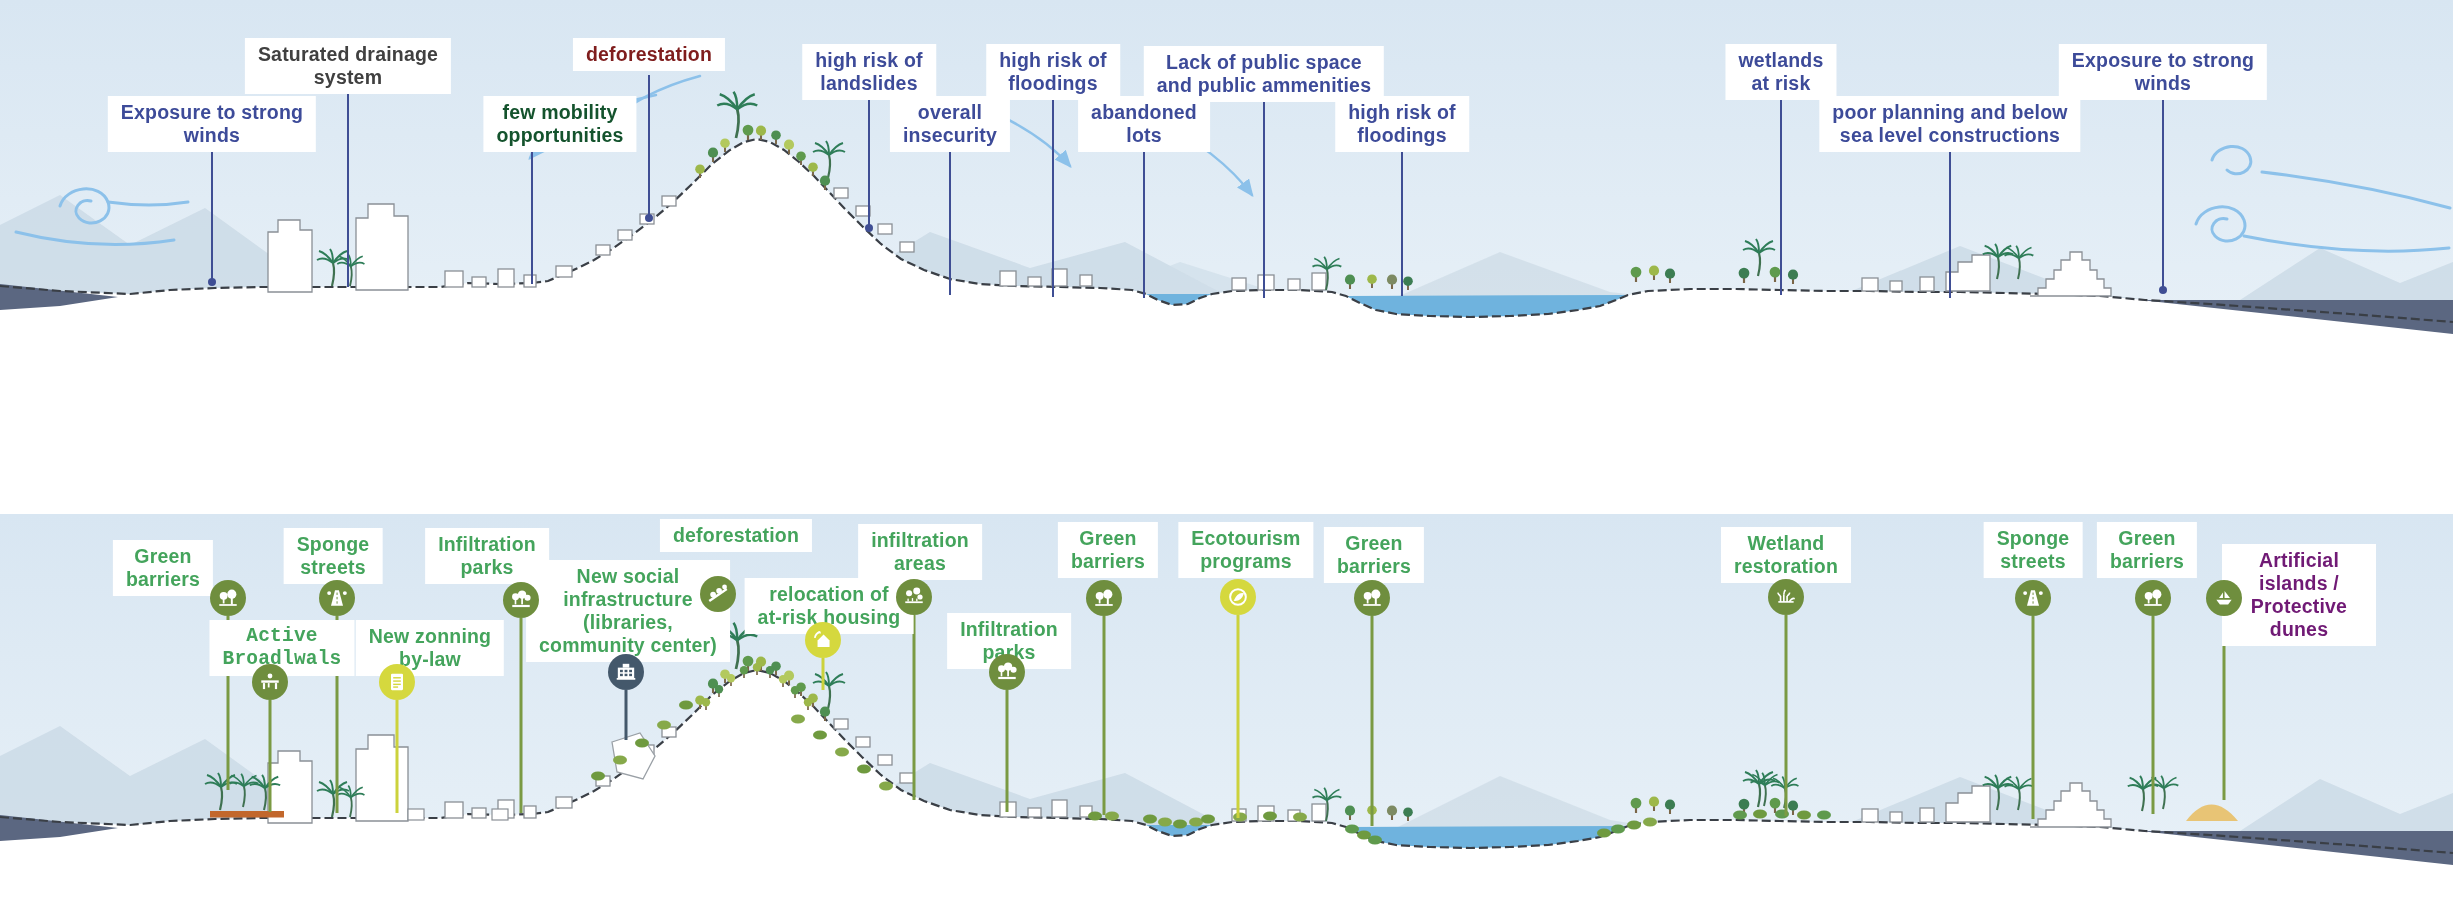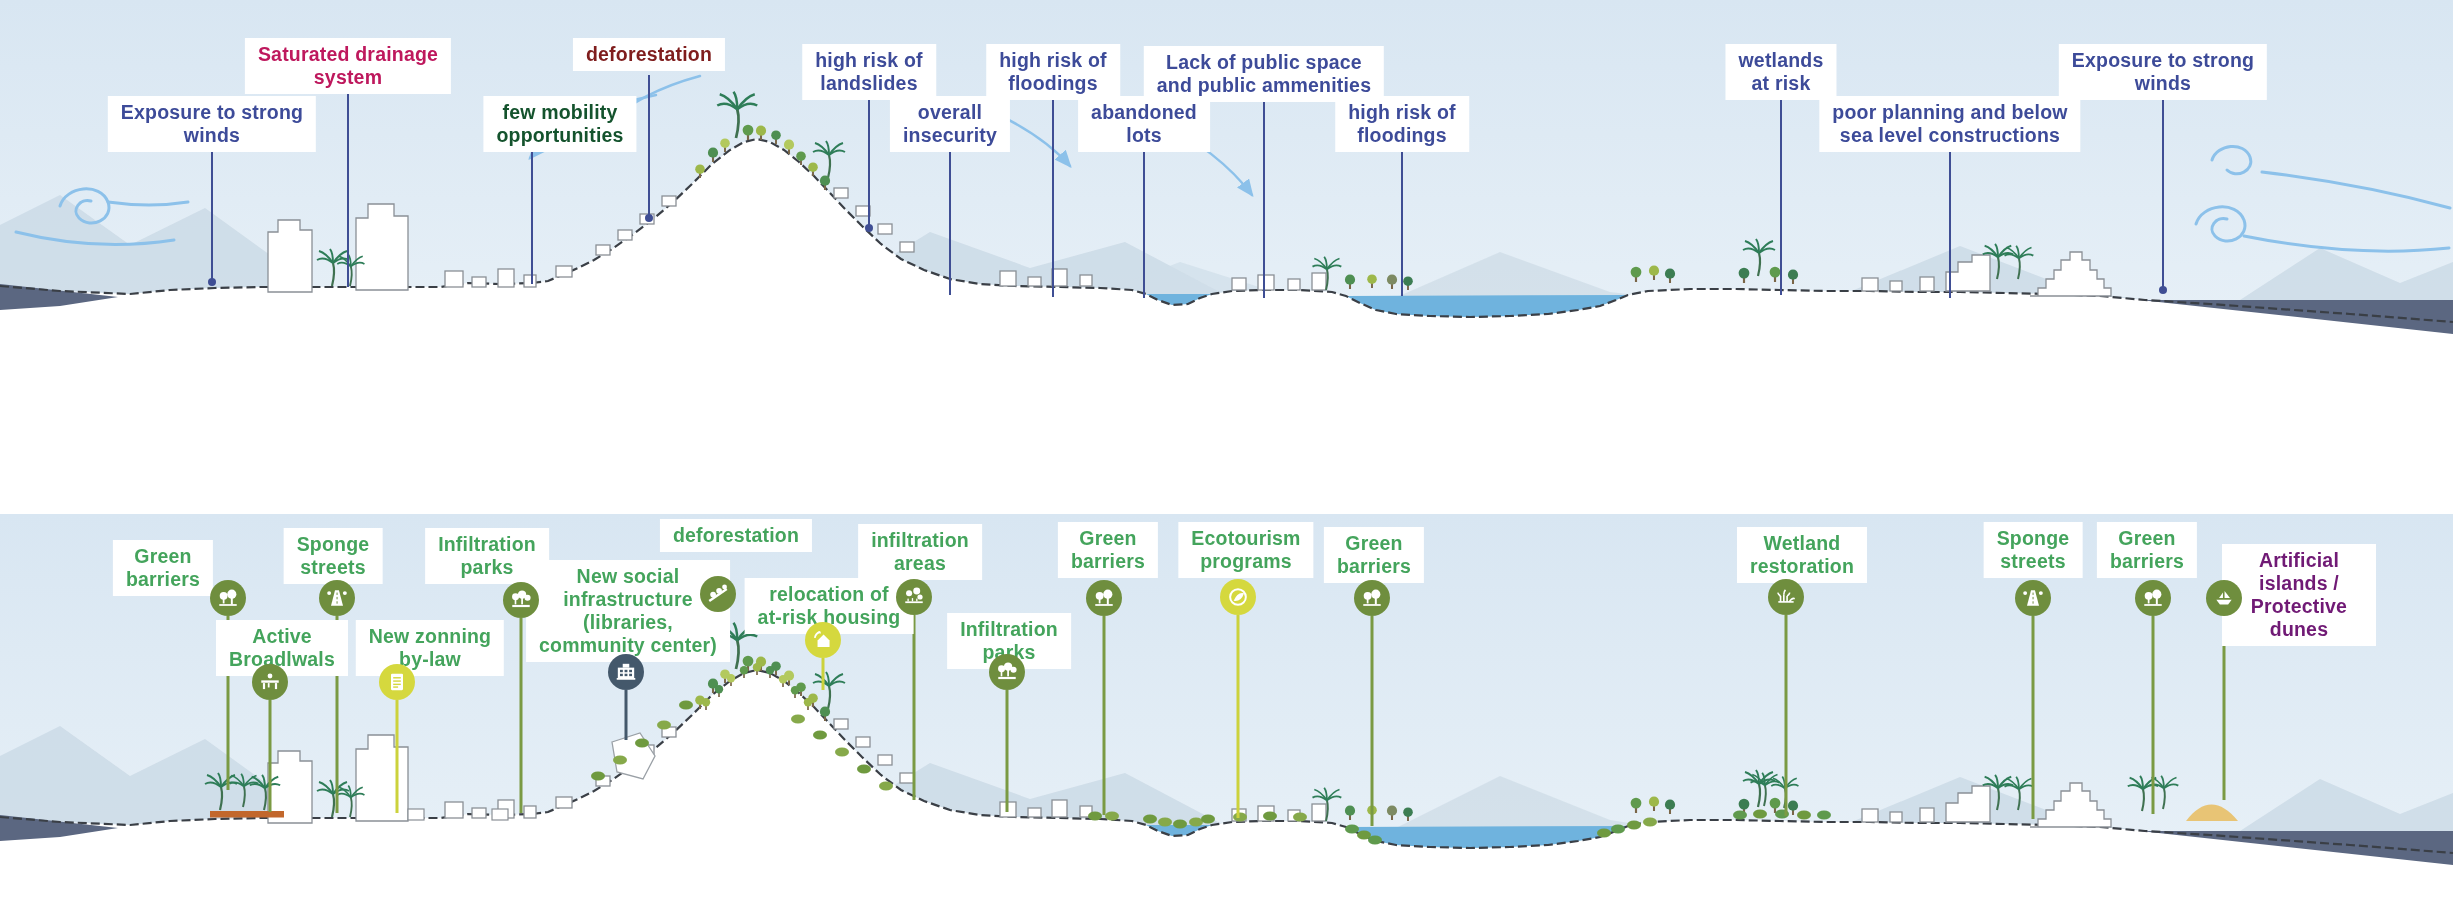--- a/index.html
+++ b/index.html
@@ -211,21 +211,21 @@
           <use href="#palm" transform="translate(2163,809) scale(0.9)"></use>
     </g>
   </g>
 </svg>
 
 <div id="annot">
       <div class="lbl" style="left: 212px; top: 96px; color: rgb(61, 75, 153);">Exposure to strong
 winds</div>
       <div class="lline" style="left: 212px; top: 152px; width: 2px; height: 130px; background: rgb(63, 78, 148);"></div>
       <div class="dot" style="left: 212px; top: 282px; background: rgb(63, 78, 148);"></div>
-      <div class="lbl" style="left: 348px; top: 38px; color: #be185d;">Saturated drainage
+      <div class="lbl" style="left: 348px; top: 38px; color: #404040;">Saturated drainage
 system</div>
       <div class="lline" style="left: 348px; top: 94px; width: 2px; height: 193px; background: rgb(63, 78, 148);"></div>
       <div class="lbl" style="left: 560px; top: 96px; color: #14532d;">few mobility
 opportunities</div>
       <div class="lline" style="left: 532px; top: 152px; width: 2px; height: 132px; background: rgb(63, 78, 148);"></div>
       <div class="lbl" style="left: 649px; top: 26px; color: #7f1d1d; margin-top: 12px;">deforestation</div>
       <div class="lline" style="left: 649px; top: 75px; width: 2px; height: 143px; background: rgb(63, 78, 148);"></div>
       <div class="dot" style="left: 649px; top: 218px; background: rgb(63, 78, 148);"></div>
       <div class="lbl" style="left: 869px; top: 44px; color: rgb(61, 75, 153);">high risk of
 landslides</div>
@@ -263,21 +263,21 @@
           <g fill="#fff">
             <circle cx="7" cy="9" r="3.6"></circle>
             <rect x="6.2" y="11" width="1.6" height="5"></rect>
             <circle cx="14.5" cy="7.5" r="4.2"></circle>
             <rect x="13.6" y="11" width="1.8" height="6"></rect>
             <rect x="3" y="16.6" width="16" height="1.6"></rect>
           </g>
         </svg>
       </div>
       <div class="lline" style="left: 228px; top: 616px; width: 3px; height: 174px; background: rgb(122, 154, 67);"></div>
-      <div class="lbl" style="left: 282px; top: 620px; color: rgb(68, 164, 92);">Active
+      <div class="lbl" style="left: 282px; top: 620px; color: rgb(68, 164, 92); font-family: Liberation Mono, monospace;">Active
 Broadlwals</div>
       <div class="sicon" style="left: 270px; top: 682px; background: rgb(111, 142, 62);">
         <svg viewBox="0 0 22 22">
           <g fill="#fff">
             <circle cx="11" cy="5.5" r="2.2"></circle>
             <rect x="3" y="9.5" width="16" height="2.2"></rect>
             <rect x="4.5" y="12" width="2" height="5.5"></rect>
             <rect x="15.5" y="12" width="2" height="5.5"></rect>
             <rect x="9" y="12" width="1.6" height="4"></rect>
           </g>
@@ -435,21 +435,21 @@
           <g fill="#fff">
             <circle cx="7" cy="9" r="3.6"></circle>
             <rect x="6.2" y="11" width="1.6" height="5"></rect>
             <circle cx="14.5" cy="7.5" r="4.2"></circle>
             <rect x="13.6" y="11" width="1.8" height="6"></rect>
             <rect x="3" y="16.6" width="16" height="1.6"></rect>
           </g>
         </svg>
       </div>
       <div class="lline" style="left: 1372px; top: 616px; width: 3px; height: 210px; background: rgb(122, 154, 67);"></div>
-      <div class="lbl" style="left: 1786px; top: 527px; color: rgb(68, 164, 92); margin-left: 16px;">Wetland
+      <div class="lbl" style="left: 1786px; top: 527px; color: rgb(68, 164, 92);">Wetland
 restoration</div>
       <div class="sicon" style="left: 1786px; top: 597px; background: rgb(111, 142, 62);">
         <svg viewBox="0 0 22 22">
           <g stroke="#fff" stroke-width="1.5" fill="none">
             <path d="M4 15.5 h14"></path>
             <path d="M6 15.5 V10"></path>
             <path d="M9 15.5 V8.5"></path>
             <path d="M12 15.5 V10"></path>
             <path d="M6 10 q-2,-1 -2.5,-3"></path>
             <path d="M9 8.5 q0,-2.5 1.5,-4"></path>

